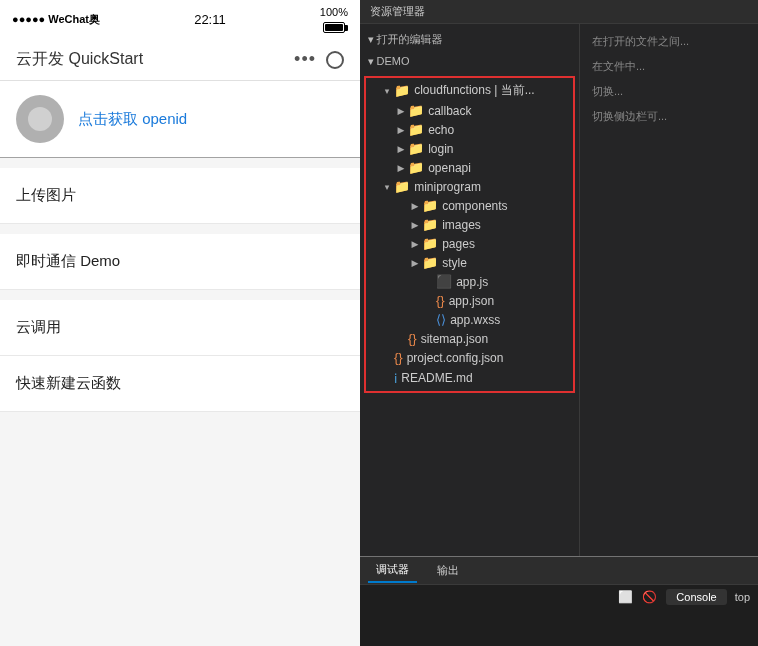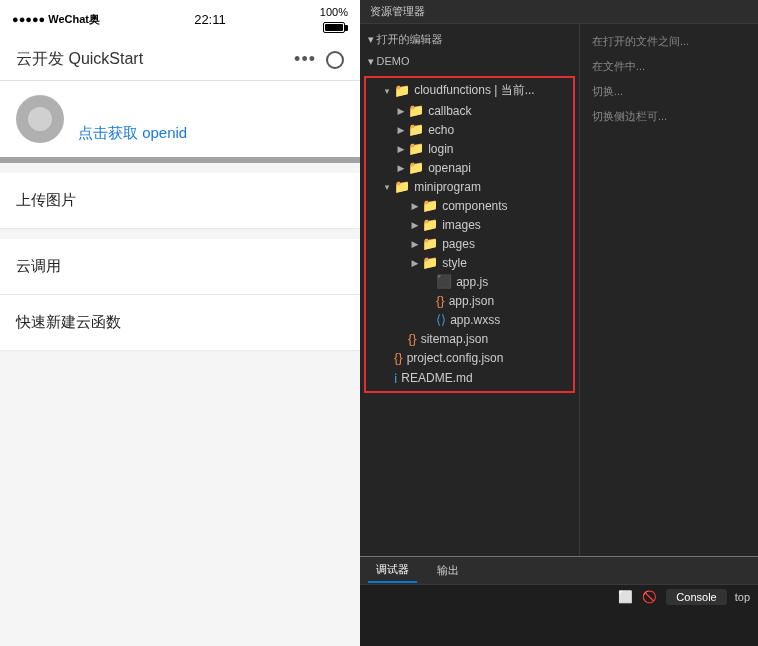--- a/index.html
+++ b/index.html
@@ -67,24 +67,24 @@
       color: #555;
       letter-spacing: 1px;
     }
     .circle-icon {
       width: 18px; height: 18px; border: 2px solid #555; border-radius: 50%; display: inline-block;
     }
 
     .phone-user-section {
       background: #fff;
       display: flex;
-      align-items: flex-end;
+      align-items: center;
       padding: 14px 16px;
       gap: 14px;
-      border-bottom: 6px solid #a3a3a3;
+      border-bottom: 1px solid #a3a3a3;
       margin-bottom: 10px;
     }
     .avatar {
       width: 48px; height: 48px; border-radius: 50%; background: #b0b0b0; display: flex; align-items: center; justify-content: center;
     }
     .avatar-inner {
       width: 24px; height: 24px; border-radius: 50%; background: #d0d0d0;
     }
     .user-action-link {
       color: #1a7adb;
@@ -274,20 +274,23 @@
   <div class="phone-user-section">
     <div class="avatar">
       <div class="avatar-inner"></div>
     </div>
     <a class="user-action-link">点击获取 openid</a>
   </div>
 
   <div class="phone-menu-item">
     <span>上传图片</span>
   </div>
+  <div class="phone-menu-item">
+    <span>即时通信 Demo</span>
+  </div>
   <div class="phone-menu-item no-margin">
     <span>云调用</span>
   </div>
   <div class="phone-menu-item last">
     <span>快速新建云函数</span>
   </div>
 
 </div>
 
 <div class="ide-panel">

